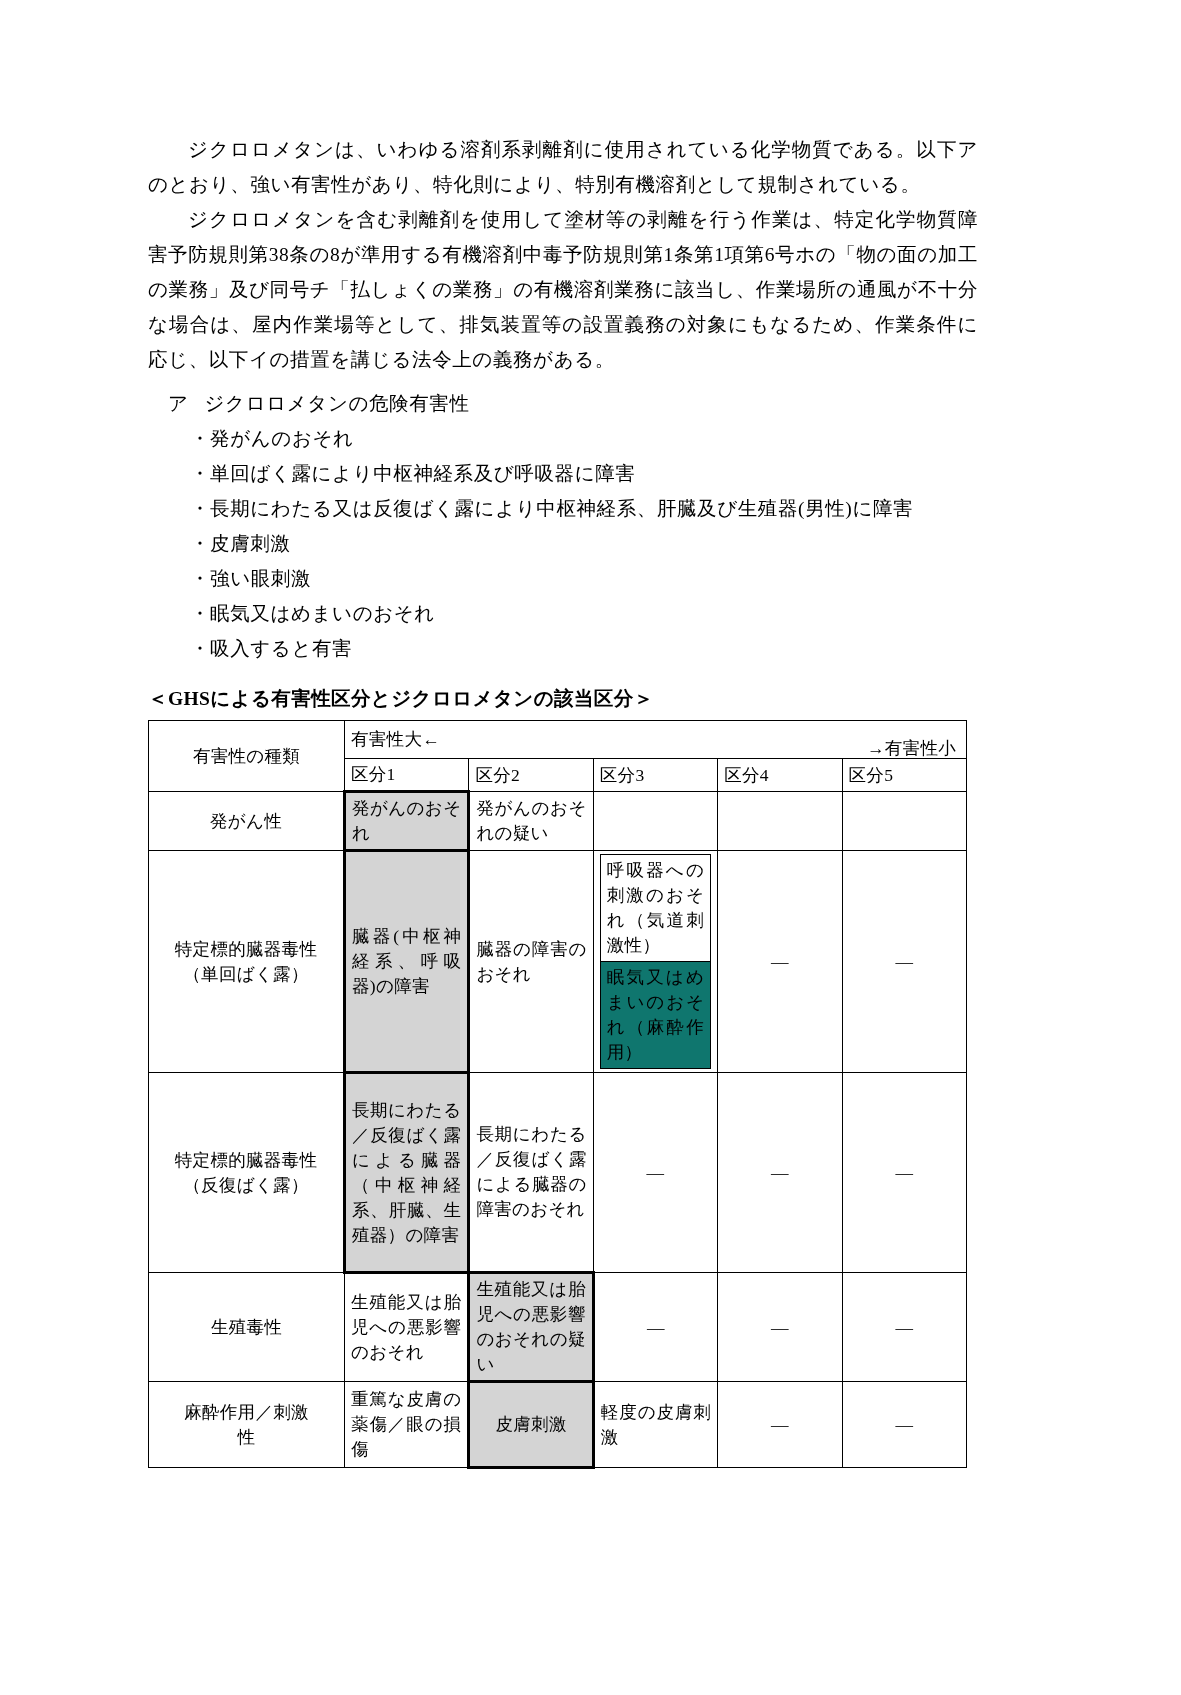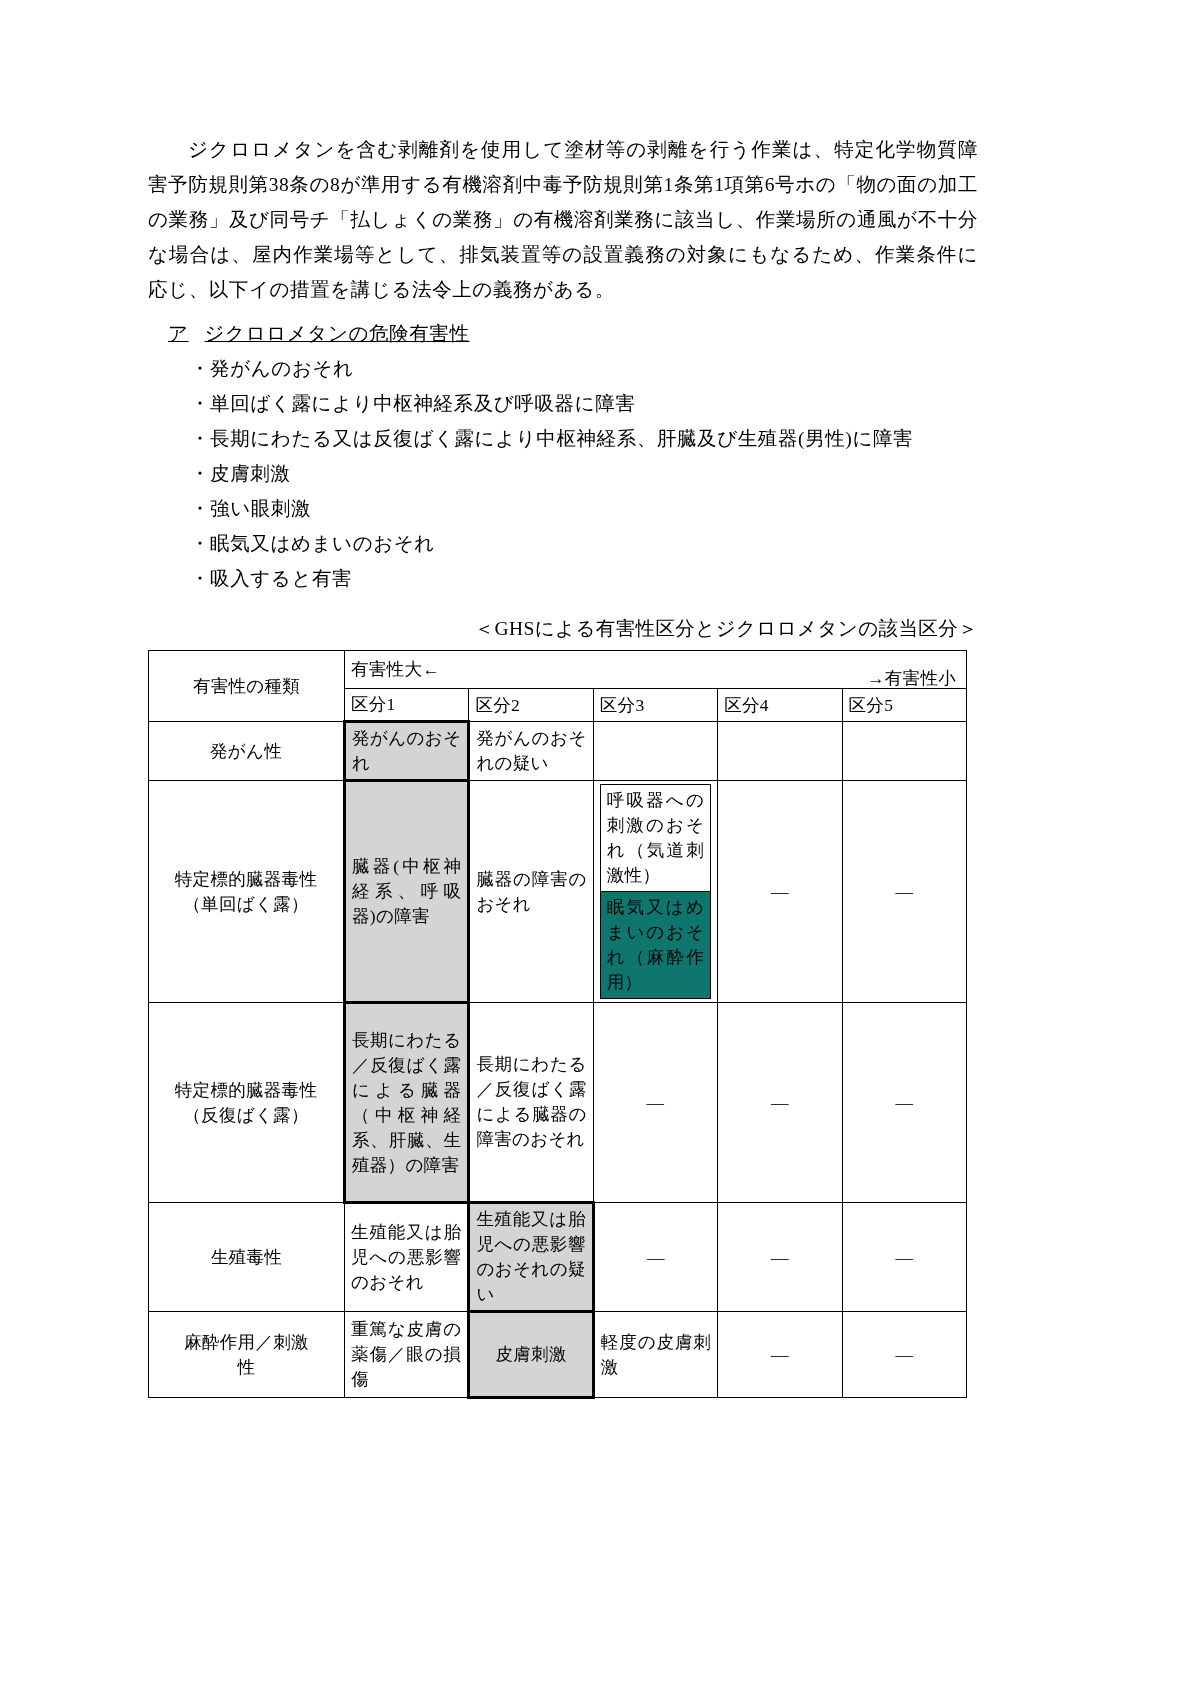--- a/index.html
+++ b/index.html
@@ -38,21 +38,21 @@
     text-justify: inter-character;
     margin: 0;
   }
   .heading-item {
     font-size: 19.5px;
     line-height: 35px;
     letter-spacing: 0.6px;
     margin: 0;
   }
   .block-indent { padding-left: 42px; }
-  .block-indent2 { padding-left: 20px; text-decoration: underline; }
+  .block-indent2 { padding-left: 20px; }
   .gap-sm { height: 9px; }
 
   .bullet-list {
     list-style: none;
     margin: 0;
     padding: 0 0 0 42px;
   }
   .bullet-list li {
     font-size: 19.5px;
     line-height: 35px;
@@ -60,23 +60,24 @@
     white-space: nowrap;
   }
   .bullet-list li::before {
     content: "\30FB";
   }
 
   
   .table-caption {
     font-size: 19.5px;
     line-height: 30px;
-    text-align: right;
+    text-align: left;
     letter-spacing: 0.4px;
     margin: 18px 0 6px 0;
+    font-weight: bold;
   }
 
   
   table.ghs {
     border-collapse: collapse;
     width: 818px;
     margin: 0;
     table-layout: fixed;
   }
   table.ghs th, table.ghs td {
@@ -159,20 +160,21 @@
   }
   .vmid { vertical-align: middle; }
 </style>
 </head>
 <body>
 
 <div class="page">
   <div class="content">
 
 
+    <p class="para" style="text-indent:40px">ジクロロメタンは、いわゆる溶剤系剥離剤に使用されている化学物質である。以下アのとおり、強い有害性があり、特化則により、特別有機溶剤として規制されている。</p>
     <p class="para" style="text-indent:40px">ジクロロメタンを含む剥離剤を使用して塗材等の剥離を行う作業は、特定化学物質障害予防規則第38条の8が準用する有機溶剤中毒予防規則第1条第1項第6号ホの「物の面の加工の業務」及び同号チ「払しょくの業務」の有機溶剤業務に該当し、作業場所の通風が不十分な場合は、屋内作業場等として、排気装置等の設置義務の対象にもなるため、作業条件に応じ、以下イの措置を講じる法令上の義務がある。</p>
 
     <div class="gap-sm"></div>
 
     <p class="heading-item block-indent2">
       <span>ア</span><span style="display:inline-block;width:16px"></span><span>ジクロロメタンの危険有害性</span>
     </p>
 
 
     <ul class="bullet-list">

